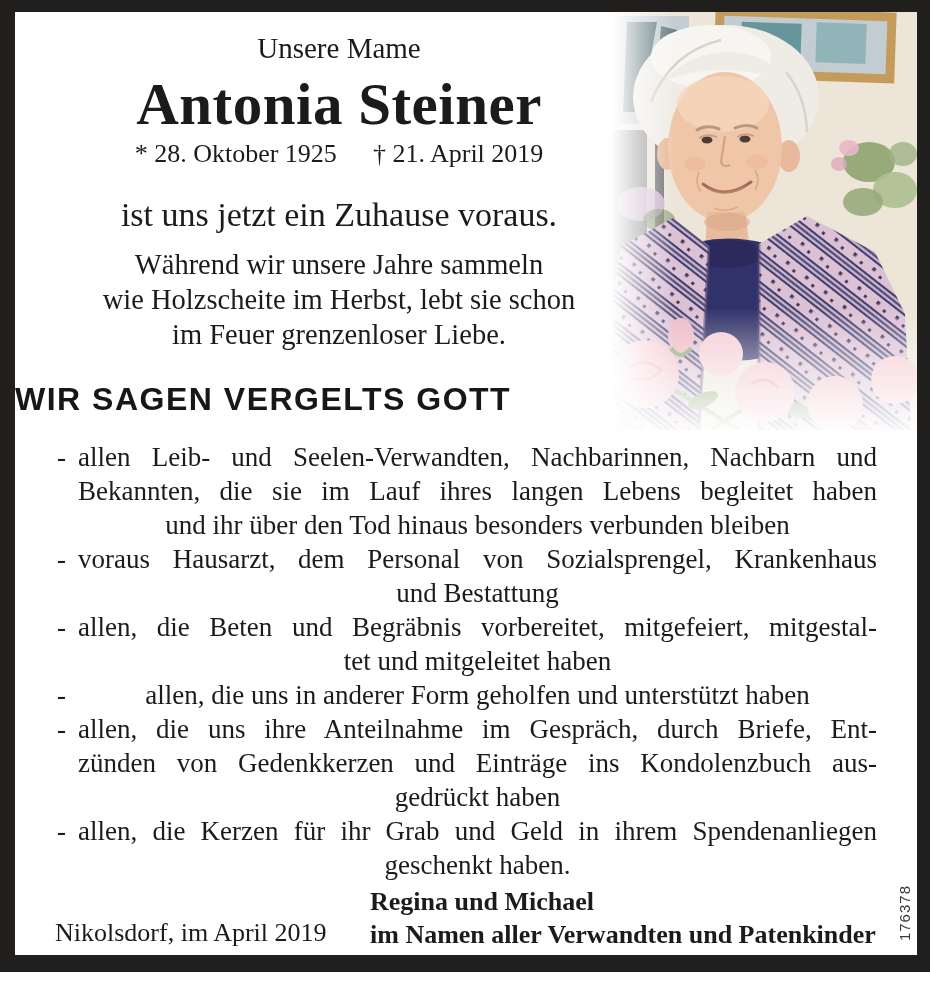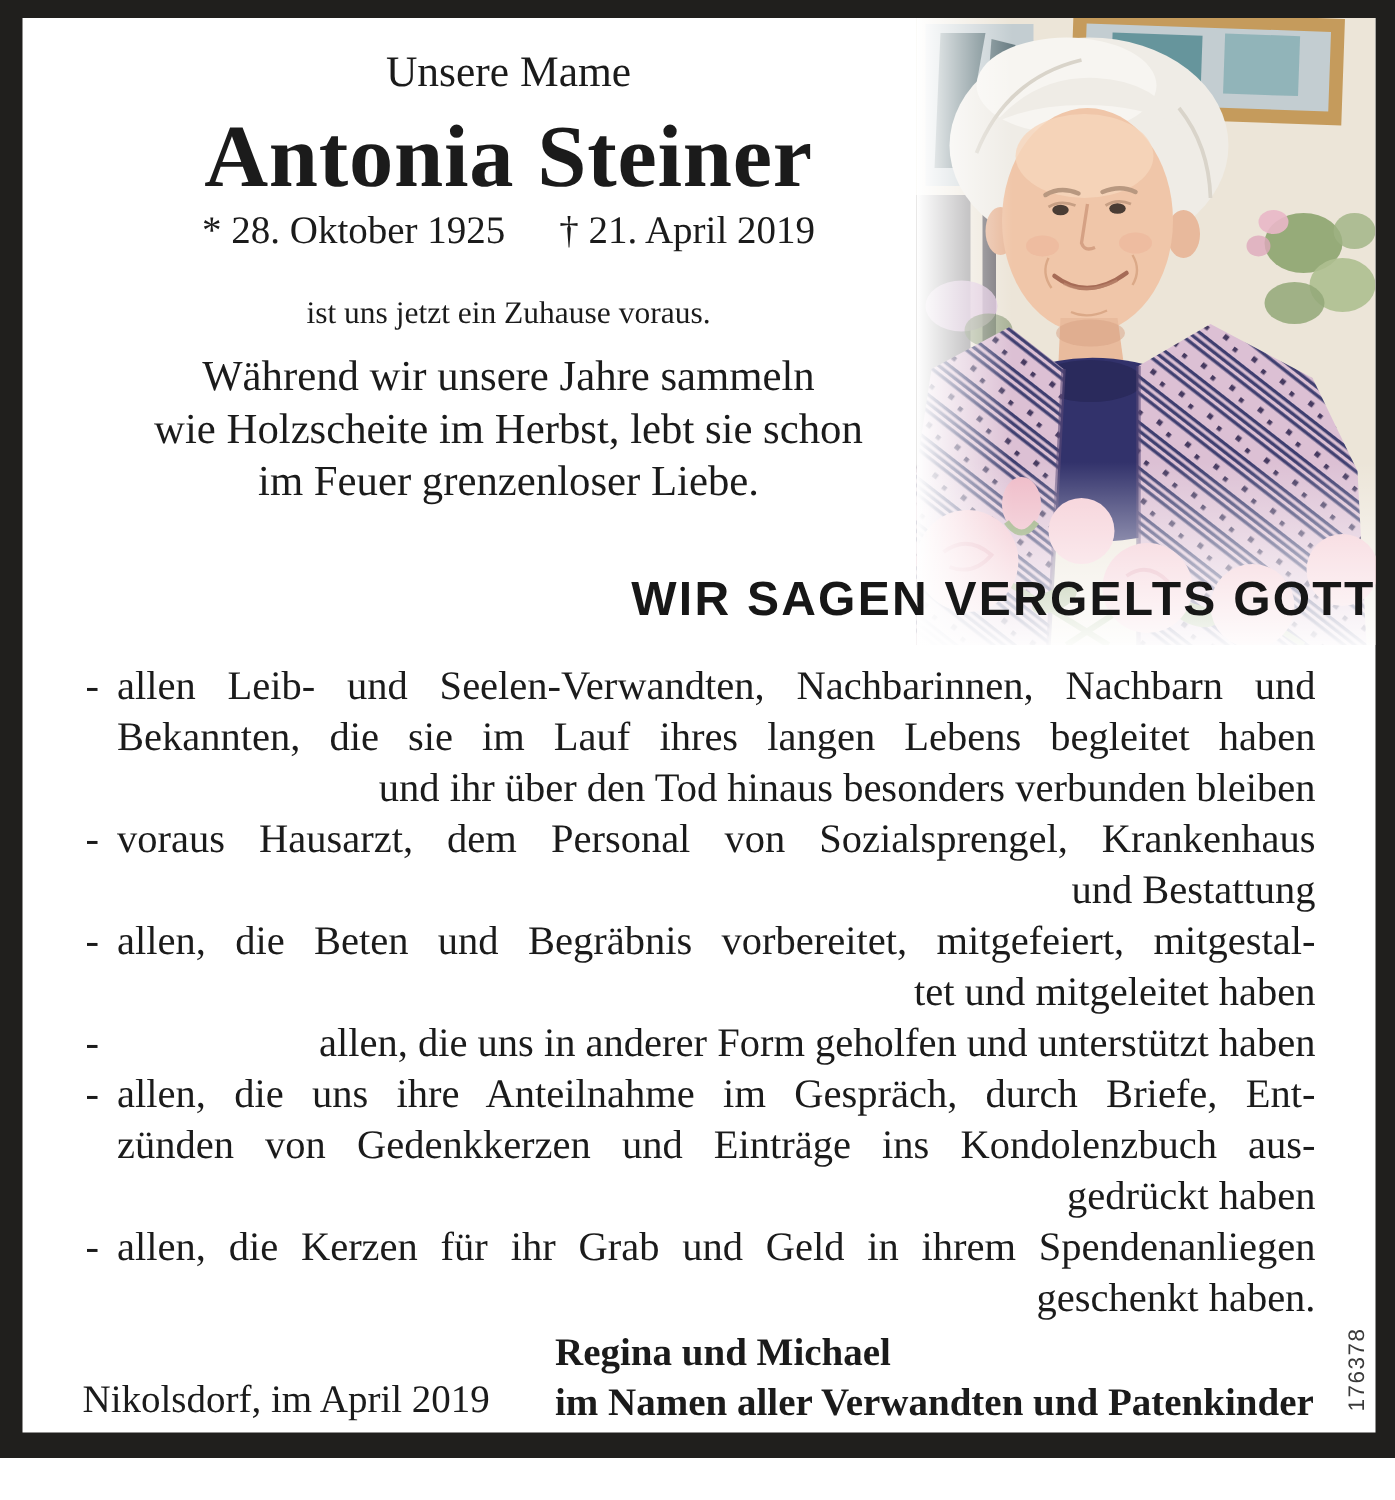--- a/index.html
+++ b/index.html
@@ -12,36 +12,36 @@
   .sheet {
     position:absolute; left:15px; top:12px; right:13px; bottom:17px;
     background:#ffffff; color:#1b1b1b;
   }
 
   
   .header { position:absolute; top:0; left:0; width:648px; text-align:center; z-index:3; }
   .intro  { margin-top:21px; font-size:29px; line-height:1.1; }
   .name   { margin-top:9px; font-size:59px; line-height:1.02; font-weight:bold; letter-spacing:.5px; }
   .dates  { margin-top:5px; font-size:26px; font-weight:normal; display:flex; justify-content:center; gap:36px; }
-  .lead   { margin-top:27px; font-size:21px; }
+  .lead   { margin-top:27px; font-size:34px; }
   .poem   { margin-top:13px; font-size:28.5px; line-height:35px; }
 
   
   .thanks-heading {
-    position:absolute; top:369px; left:0; right:0; text-align:right; z-index:3;
+    position:absolute; top:369px; left:0; right:0; text-align:left; z-index:3;
     font-family:"Liberation Sans", sans-serif; font-weight:bold;
     font-size:32px; letter-spacing:1.5px; color:#171717;
   }
   .thanks-list {
     position:absolute; top:428px; left:40px; width:822px; z-index:3;
     font-size:27px; line-height:34px;
   }
   .thanks-item { position:relative; padding-left:23px; }
   .dash { position:absolute; left:2px; top:0; }
-  .tline { text-align:right; }
+  .tline { text-align:center; }
   .tline.just { text-align:justify; text-align-last:justify; text-justify:inter-word; }
 
   
   .place-date {
     position:absolute; left:40px; bottom:7px; font-size:26px; z-index:3;
   }
   .signature {
     position:absolute; left:355px; bottom:4px; z-index:3;
     font-size:26px; font-weight:bold; line-height:33px;
   }

